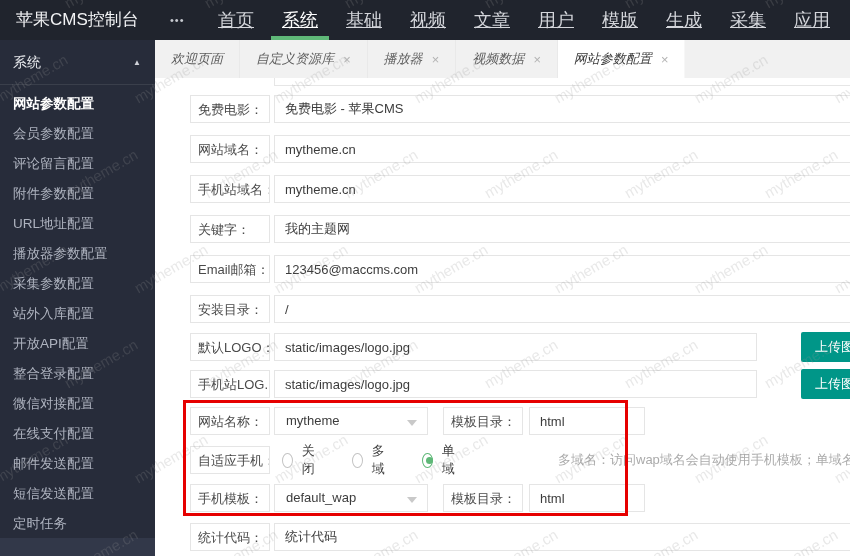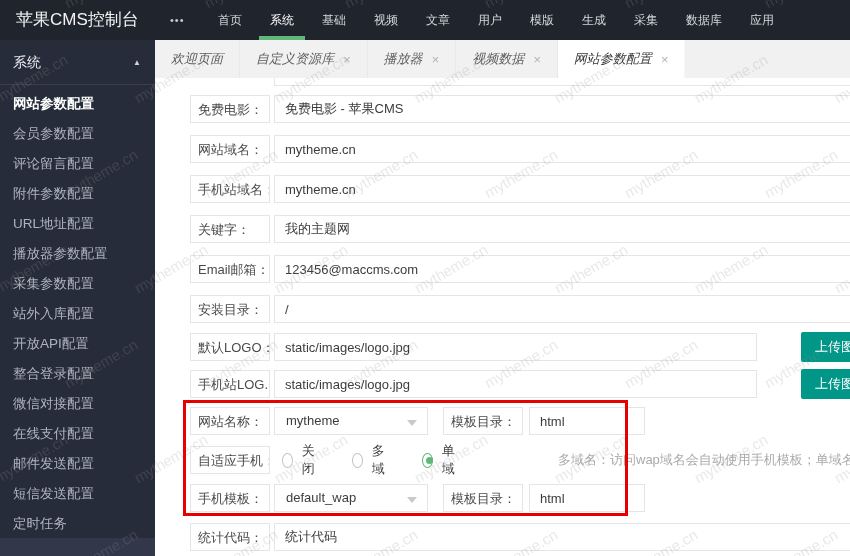--- a/index.html
+++ b/index.html
@@ -5,21 +5,21 @@
   * { margin:0; padding:0; box-sizing:border-box; }
   html,body { width:850px; height:556px; }
   body { font-family:"Liberation Sans","DejaVu Sans",sans-serif; }
   .page { position:relative; width:850px; height:556px; overflow:hidden; background:#fff; }
 
   
   .topbar { position:absolute; left:0; top:0; width:850px; height:40px; background:#20242d; display:flex; align-items:flex-end; z-index:10; }
   .brand { color:#f2f3f5; font-size:17px; line-height:40px; padding-left:16px; width:170px; white-space:nowrap; }
   .dots { color:#c7cad0; font-size:11px; line-height:40px; width:34px; letter-spacing:1px; cursor:pointer; }
   .topnav { display:flex; }
-  .topnav .nav-item { position:relative; color:#d4d6db; font-size:12px; line-height:40px; padding:0 11px; margin:0 3px; cursor:pointer; white-space:nowrap; }
+  .topnav .nav-item { position:relative; color:#d4d6db; font-size:18px; line-height:40px; padding:0 11px; margin:0 3px; cursor:pointer; white-space:nowrap;text-decoration:underline; }
   .topnav .nav-item.active { color:#fff; }
   .topnav .nav-item.active::after { content:""; position:absolute; left:0; right:0; bottom:0; height:4px; background:#5FB878; }
 
   
   .sidebar { position:absolute; left:0; top:40px; width:155px; height:516px; background:#272c3a; z-index:10; }
   .side-head { height:45px; line-height:45px; color:#e8eaee; font-size:14px; padding:0 14px 0 13px; display:flex; justify-content:space-between; align-items:center; border-bottom:1px solid rgba(255,255,255,0.09); cursor:pointer; }
   .side-head .caret { font-size:8px; color:#cfd2d8; }
   .side-menu { list-style:none; padding-top:4px; }
   .side-menu li { height:30px; line-height:30px; padding-left:13px; font-size:13.5px; color:#aeb3bf; cursor:pointer; white-space:nowrap; }
   .side-menu li.active { color:#ffffff; font-weight:bold; }
@@ -69,21 +69,20 @@
     <div class="topnav">
       <div class="nav-item">首页</div>
       <div class="nav-item active">系统</div>
       <div class="nav-item">基础</div>
       <div class="nav-item">视频</div>
       <div class="nav-item">文章</div>
       <div class="nav-item">用户</div>
       <div class="nav-item">模版</div>
       <div class="nav-item">生成</div>
       <div class="nav-item">采集</div>
-      <div class="nav-item">数据库</div>
       <div class="nav-item">应用</div>
     </div>
   </div>
 
   <div class="sidebar">
     <div class="side-head">
       <span>系统</span>
       <span class="caret">▲</span>
     </div>
     <ul class="side-menu">

